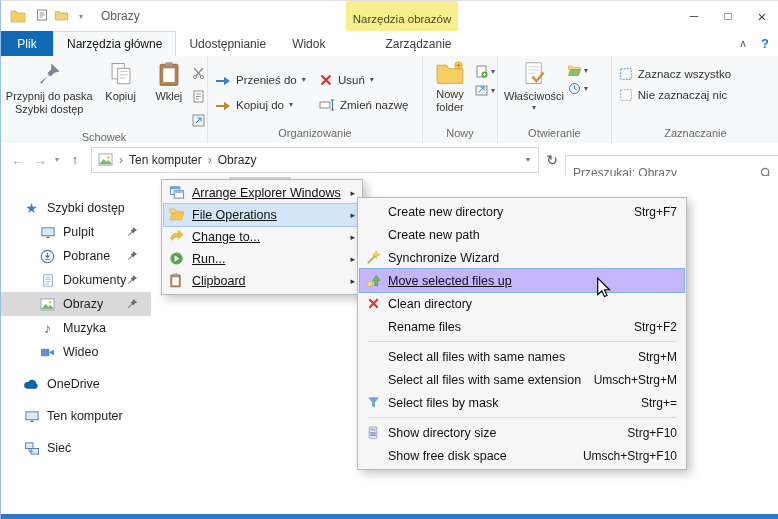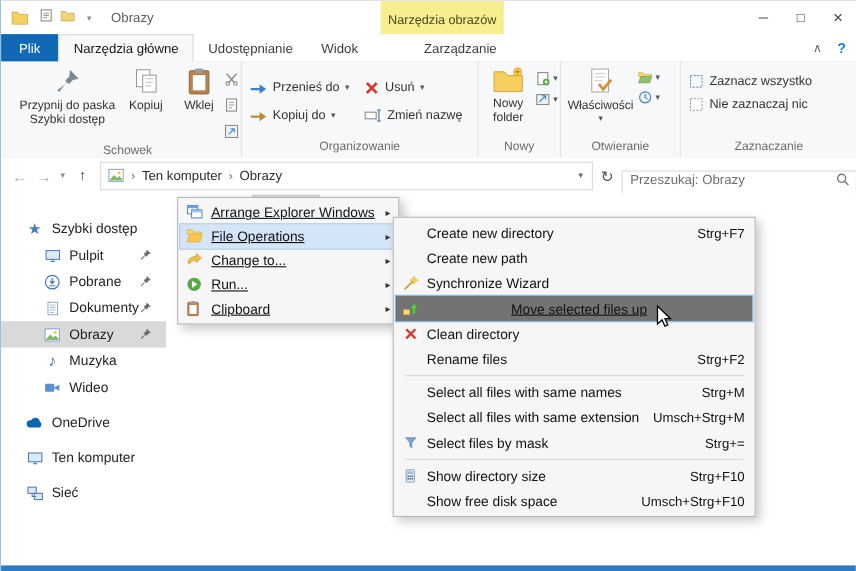--- a/index.html
+++ b/index.html
@@ -43,21 +43,21 @@
   #addr{position:absolute;top:142px;left:0;right:0;height:33px;display:flex;align-items:center;background:#fff;}
   .nav{display:flex;align-items:center;margin-left:6px;}
   .navbtn{width:22px;text-align:center;font-size:14px;color:#a9a9a9;}
   .navdrop{width:12px;text-align:center;font-size:8px;color:#8b8b8b;}
   .navup{width:24px;text-align:center;font-size:13px;color:#3a3a3a;}
   #abox{margin-left:4px;width:446px;height:24px;border:1px solid #d9d9d9;background:#fff;display:flex;align-items:center;font-size:12px;color:#2b2b2b;}
   .crumbsep{color:#777;padding:0 6px;font-size:12px;}
   .crumb{cursor:default;}
   .aboxcaret{margin-left:auto;margin-right:8px;font-size:8px;color:#666;}
   #refreshbtn{width:26px;text-align:center;color:#555;font-size:14px;}
-  #sbox{width:212px;height:24px;border:1px solid #d9d9d9;display:flex;align-items:flex-start;background:#fff;margin-top:16px;}
+  #sbox{width:212px;height:24px;border:1px solid #d9d9d9;display:flex;align-items:flex-end;background:#fff;margin-top:16px;}
   #sbox input{flex:1;border:0;outline:0;font:12px "Liberation Sans",sans-serif;color:#444;padding:0 4px 0 7px;background:transparent;min-width:0;}
   #sbox input::placeholder{color:#6d6d6d;opacity:1;}
   .sicon{width:24px;display:flex;justify-content:center;}
 
   
   #main{position:absolute;top:175px;left:0;right:0;bottom:6px;display:flex;background:#fff;}
   #sidepane{width:150px;padding-top:20px;font-size:12.5px;color:#1f1f1f;}
   .si{height:24px;display:flex;align-items:center;position:relative;cursor:default;}
   .si .ic{width:17px;height:17px;margin-right:7px;display:flex;align-items:center;justify-content:center;}
   .si.root{padding-left:22px;}
@@ -77,21 +77,21 @@
   .m1{height:22px;display:flex;align-items:center;padding:0 3px;}
   .m1 .ic{width:17px;height:16px;margin:0 6px 0 2px;display:flex;}
   .m1 .lb{flex:1;font-size:12.5px;text-decoration:underline;color:#111;white-space:nowrap;}
   .m1 .ar{font-size:9px;color:#333;margin-right:2px;}
   .m1.hl{background:#d3e5f6;outline:1px solid #a3c7e8;}
   #menu2{left:356px;top:196px;width:324px;}
   .m2{height:23px;display:flex;align-items:center;padding:0 7px 0 3px;}
   .m2 .ic{width:20px;height:16px;margin-right:5px;display:flex;justify-content:center;align-items:center;}
   .m2 .lb{flex:1;font-size:12.5px;color:#111;white-space:nowrap;}
   .m2 .sc{font-size:12px;color:#111;margin-left:12px;}
-  .m2.hl{background:#737373;outline:1px solid #7cb2e2;text-align:center;}
+  .m2.hl{background:#c4b5fd;outline:1px solid #7cb2e2;}
   .m2.hl .lb{text-decoration:underline;}
   .msep{height:1px;background:#d9d9d9;margin:3px 8px;}
   .redx{stroke:#d23b2e;stroke-width:2.4;}
 
   #cursor{position:absolute;left:595px;top:276px;z-index:9;}
 </style>
 </head>
 <body>
 
 <div id="win">
@@ -132,21 +132,21 @@
     <div class="tab">Widok</div>
     <div class="tab manage">Zarządzanie</div>
   </div>
   <div id="tabright">
     <span class="collapse">∧</span>
     <span class="helpq">?</span>
   </div>
 
   <div id="ribbon">
 
-    <div class="rg" style="width:206px;margin-left:12px;">
+    <div class="rg" style="width:206px;">
       <div class="rgc">
         <div class="bb" style="width:92px;">
           <svg width="26" height="26" viewBox="0 0 32 32">
               <path d="M19 3l10 10-6.5 1.5L18 19l-2.3-2.3L7 28l-2-2 11.3-8.7L14 15l4.5-4.5z" fill="#7b8794"></path>
             </svg>
           <span>Przypnij do paska</span>
           <span>Szybki dostęp</span>
         </div>
         <div class="bb" style="width:48px;">
           <svg width="26" height="26" viewBox="0 0 32 32">

